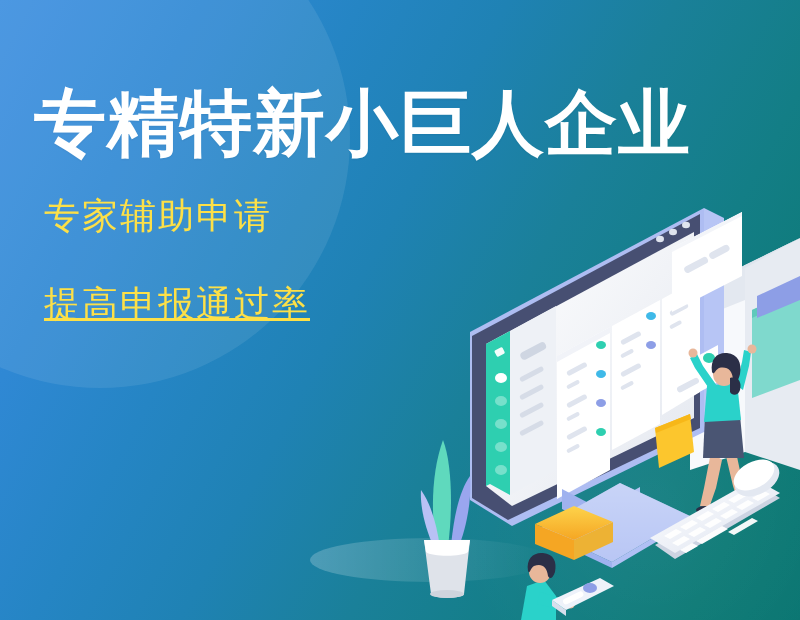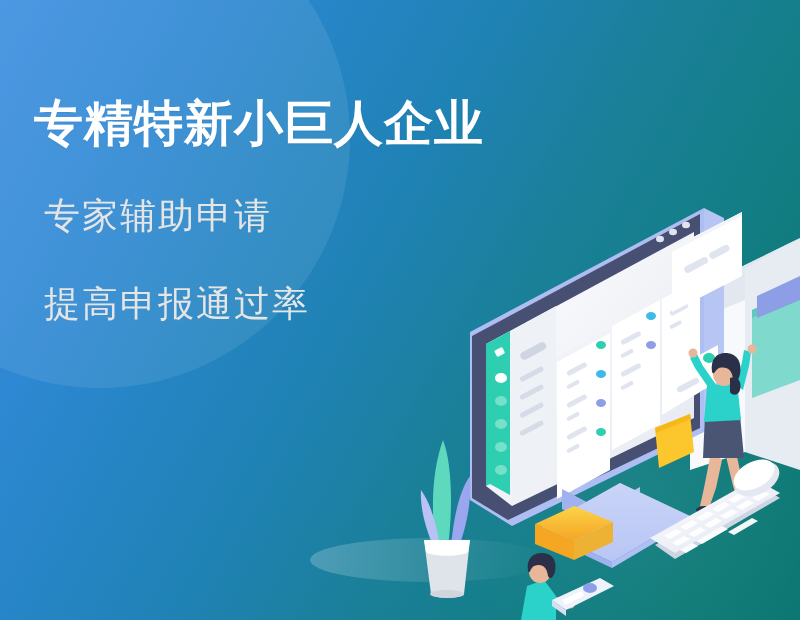--- a/index.html
+++ b/index.html
@@ -43,39 +43,39 @@
 
   
   .text-block {
     position:absolute;
     left:34px; top:86px;
     z-index:30;
     width:760px;
   }
   .headline {
     color:#ffffff;
-    font-size:49px;
+    font-size:72px;
     line-height:74px;
     font-weight:700;
     letter-spacing:1px;
     text-shadow:0 1px 2px rgba(0,0,0,0.06);
   }
   .headline-line { display:block; white-space:nowrap; }
 
   .sub-list { margin-top:34px; }
   .sub-line {
     display:block;
-    color:#e5e5e5;
+    color:#fde047;
     font-size:36px;
     line-height:44px;
     font-weight:400;
     letter-spacing:2px;
     margin-left:10px;
   }
-  .sub-line + .sub-line { margin-top:44px; }
+  .sub-line + .sub-line { margin-top:44px;text-decoration:underline; }
 
   
   .illustration {
     position:absolute;
     left:0; top:0;
     width:800px; height:620px;
     z-index:10;
   }
   .illustration svg { display:block; width:800px; height:620px; }
 </style>

